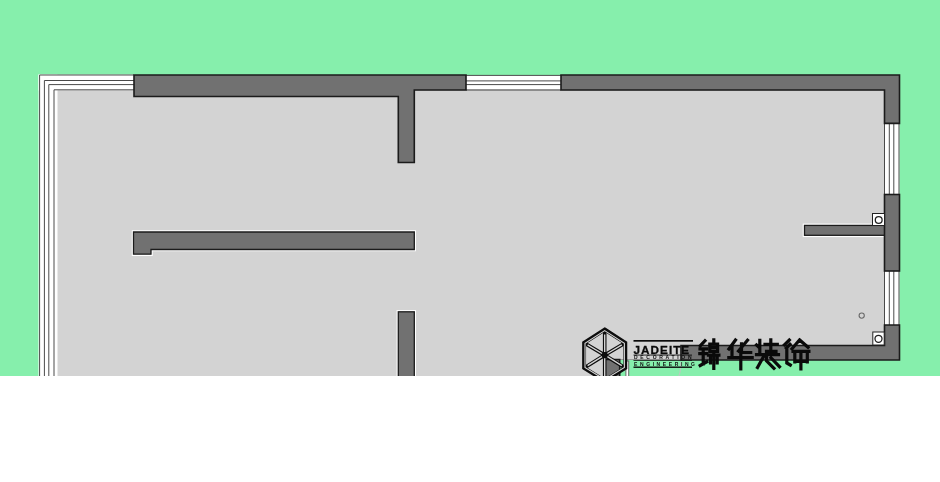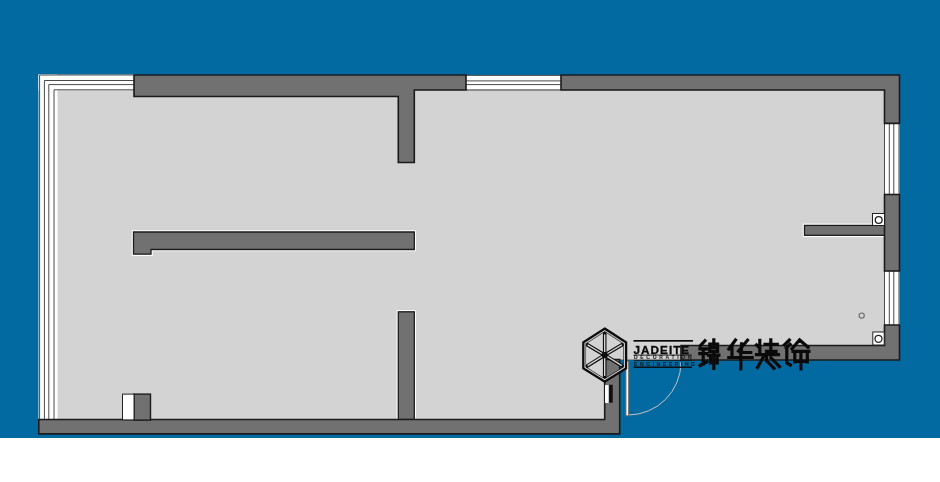--- a/index.html
+++ b/index.html
@@ -1,16 +1,16 @@
 <!DOCTYPE html>
 <html><head>
 <meta charset="utf-8">
 <style>
 html,body{margin:0;padding:0;background:#ffffff;}
-.page{position:relative;width:940px;height:438px;background:#0369a1;overflow:hidden;}
+.page{position:relative;width:940px;height:376px;background:#86efac;overflow:hidden;}
 svg{position:absolute;top:0;left:0;display:block;}
 </style>
 </head>
 <body>
 <div class="page">
 <svg width="940" height="482" viewBox="0 0 940 482" xmlns="http://www.w3.org/2000/svg">
 
 <path d="M56,90 H884.5 V345.5 H681 V359.5 H612 V419.5 H56 Z" fill="#d3d3d3" stroke="#9a9a9a" stroke-width="1"></path>
 
 <rect x="57" y="97" width="340" height="134" fill="none" stroke="none"></rect>

